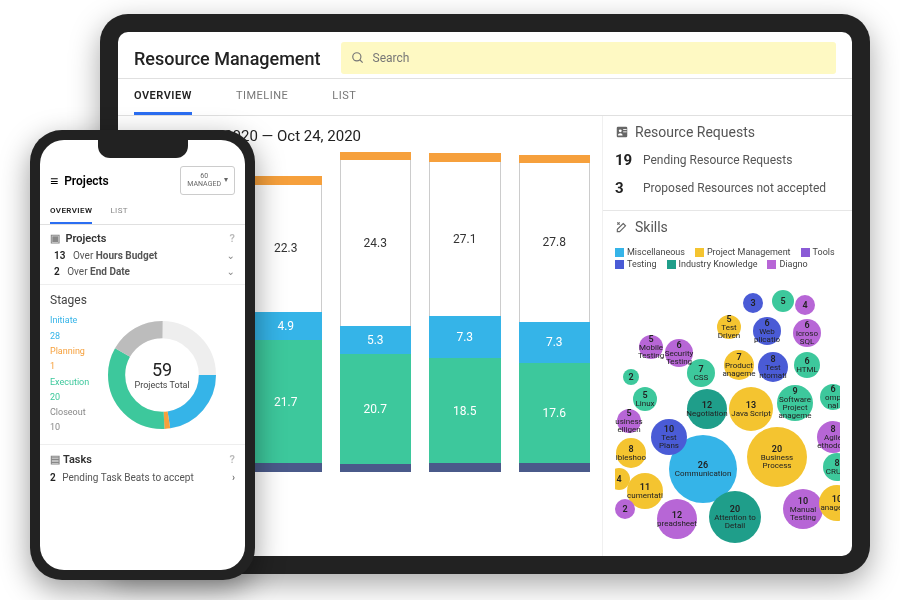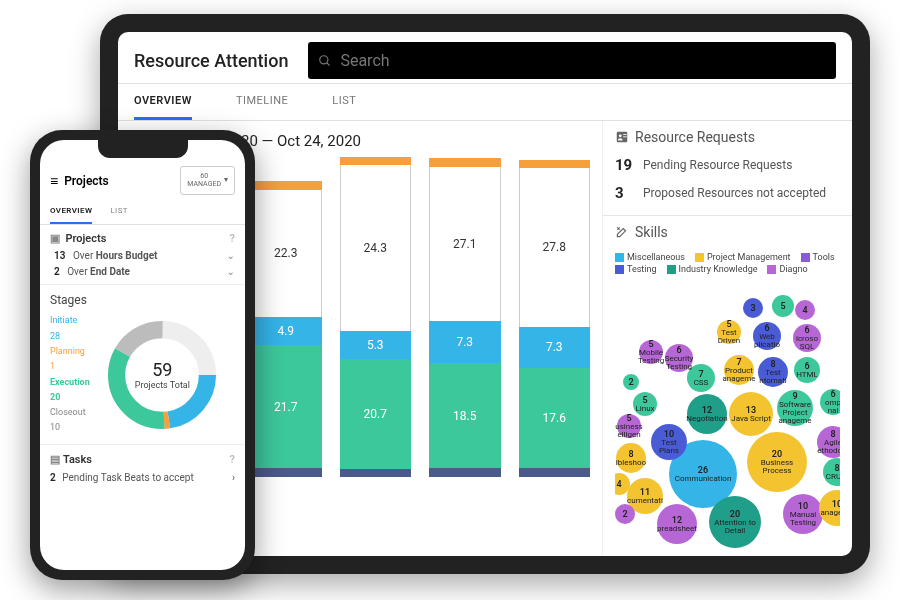--- a/index.html
+++ b/index.html
@@ -4,21 +4,21 @@
 <style>
   * { box-sizing: border-box; margin: 0; padding: 0; font-family: -apple-system, "Segoe UI", Roboto, Arial, sans-serif; }
   body { width: 900px; height: 600px; background: #fff; position: relative; overflow: hidden; }
 
   
   .tablet { position: absolute; top: 14px; left: 100px; width: 770px; height: 560px; background: #222; border-radius: 28px; padding: 18px; box-shadow: 0 10px 30px rgba(0,0,0,0.35); }
   .tablet-screen { width: 100%; height: 100%; background: #fff; border-radius: 10px; overflow: hidden; display: flex; flex-direction: column; }
 
   .t-header { display: flex; align-items: center; padding: 10px 16px 4px; border-bottom: 1px solid #e0e0e0; }
   .t-title { font-size: 18px; font-weight: 500; color: #222; margin-right: 20px; }
-  .t-search { flex: 1; display: flex; align-items: center; background: #000000; border-radius: 3px; padding: 9px 10px; color: #777; font-size: 16px; }
+  .t-search { flex: 1; display: flex; align-items: center; background: #fef9c3; border-radius: 3px; padding: 9px 10px; color: #777; font-size: 12px; }
   .t-search svg { margin-right: 8px; }
 
   .t-tabs { display: flex; padding: 0 16px; border-bottom: 1px solid #e0e0e0; font-size: 11px; letter-spacing: 0.5px; }
   .t-tab { padding: 10px 0; margin-right: 44px; color: #777; cursor: pointer; }
   .t-tab.active { color: #222; font-weight: 600; border-bottom: 3px solid #2b6ef2; }
 
   .t-body { flex: 1; display: flex; overflow: hidden; }
   .t-main { flex: 1; padding: 10px 12px 0 12px; overflow: hidden; }
   .t-side { width: 250px; border-left: 1px solid #f0f0f0; display: flex; flex-direction: column; overflow: hidden; }
 
@@ -72,40 +72,40 @@
   .p-row .n { font-weight: 600; color: #222; margin-right: 5px; }
   .p-row .chv { color: #888; }
 
   .p-stages { padding: 8px 10px; border-bottom: 1px solid #eee; }
   .p-stagetitle { font-size: 12px; color: #444; margin-bottom: 6px; }
   .p-stagebody { display: flex; align-items: center; }
   .p-stagelist { font-size: 9px; line-height: 1.7; }
   .p-stagelist div span:first-child { display: block; }
   .st-initiate { color: #35b4e8; }
   .st-planning { color: #f6a03c; }
-  .st-execution { color: #3dc89c; font-weight: bold; }
+  .st-execution { color: #3dc89c; }
   .st-closeout { color: #888; }
 
   .donut-wrap { flex: 1; display: flex; align-items: center; justify-content: center; position: relative; }
   .donut-center { position: absolute; text-align: center; font-size: 9px; color: #444; }
   .donut-center .big { font-size: 18px; font-weight: 400; color: #222; display: block; }
 
   .p-task { padding: 8px 10px; font-size: 10px; }
   .p-taskhead { display: flex; align-items: center; justify-content: space-between; font-size: 11px; font-weight: 600; color: #333; margin-bottom: 6px; }
   .p-taskrow { display: flex; justify-content: space-between; align-items: center; color: #555; }
   .p-taskrow .n { font-weight: 600; color: #222; margin-right: 4px; }
 </style>
 </head>
 <body>
 
 <div class="tablet">
   <div class="tablet-screen">
 
     <div class="t-header">
-      <div class="t-title">Resource Attention</div>
+      <div class="t-title">Resource Management</div>
       <div class="t-search">
         <svg width="14" height="14" viewBox="0 0 24 24" fill="none" stroke="#777" stroke-width="2">
             <circle cx="10" cy="10" r="7"></circle>
             <line x1="20" y1="20" x2="15" y2="15"></line>
           </svg>
         <span>Search</span>
       </div>
     </div>
 
     <div class="t-tabs">

